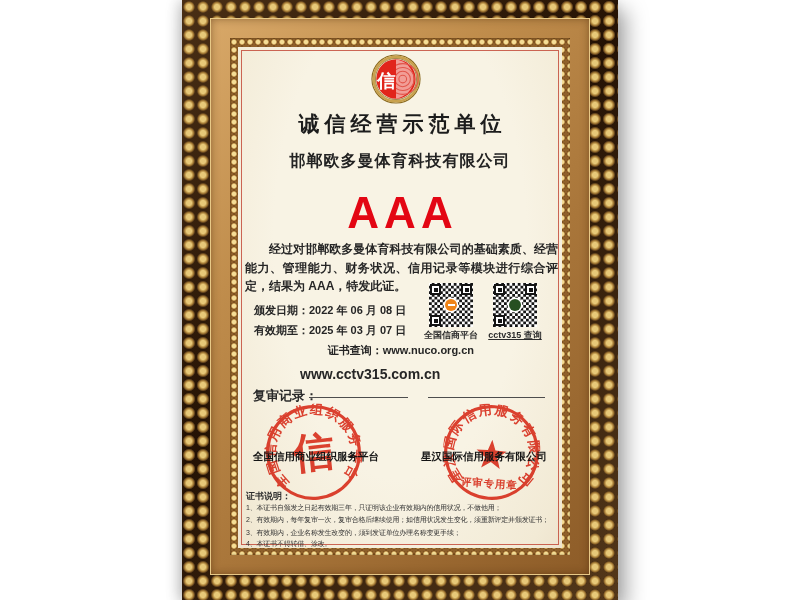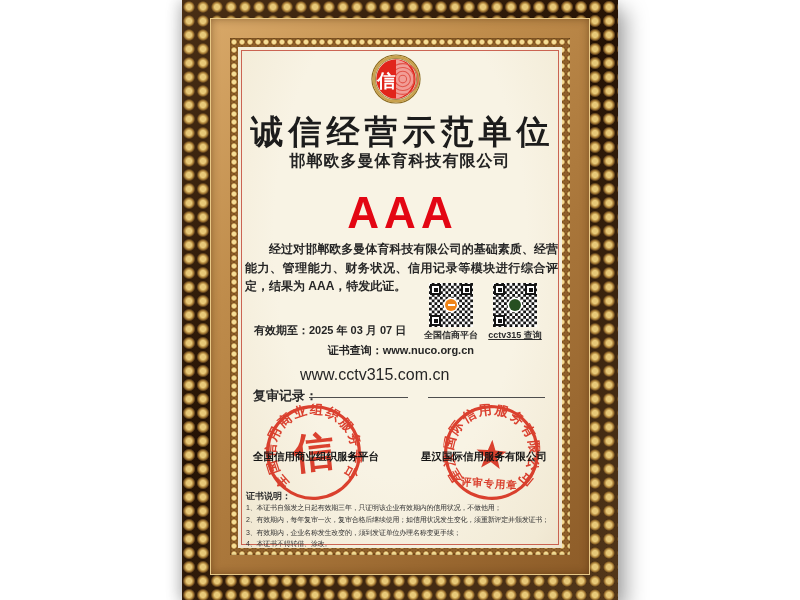--- a/index.html
+++ b/index.html
@@ -31,33 +31,33 @@
     background:radial-gradient(ellipse at 50% 38%, #f8f3e4 55%, #f2ead5 90%, #eee3cd 100%);
   }
   .paper-redline{ position:absolute; inset:3px; border:1px solid rgba(192,65,48,0.8); pointer-events:none; }
 
   
   .abs{ position:absolute; }
   .center{ text-align:center; }
 
   .badge{ left:371px; top:54px; width:50px; height:50px; }
 
-  .cert-title{ left:238px; top:110px; width:324px; font-size:33px; font-weight:bold;
+  .cert-title{ left:238px; top:110px; width:324px; font-size:21px; font-weight:bold;
     color:#1c1c1c; letter-spacing:5px; text-indent:5px; }
   .cert-company{ left:238px; top:151px; width:324px; font-size:16px; font-weight:bold;
     color:#222; letter-spacing:1px; }
   .cert-code{ left:238px; top:179px; width:324px; font-size:10.5px; font-weight:bold; color:#3b3b3b; }
   .cert-rating{ left:238px; top:188px; width:324px; font-size:44px; font-weight:bold;
     color:#e30613; letter-spacing:5px; text-indent:5px; }
   .cert-desc{ left:245px; top:240px; width:313px; font-size:12px; font-weight:bold; color:#262626;
     line-height:18.5px; text-align:justify; text-indent:2em; }
 
   .detail-row{ left:254px; width:220px; font-size:11px; font-weight:bold; color:#262626; white-space:nowrap; }
   .d0{ top:283px; } .d1{ top:303px; } .d2{ top:323px; } .d3{ top:343px;text-align:right; }
-  .extra-url{ left:300px; top:366px; font-size:16px; font-weight:normal; color:#262626; }
+  .extra-url{ left:300px; top:366px; font-size:14px; font-weight:bold; color:#262626; }
 
   .qr{ width:44px; height:44px; top:283px; background-color:#fff;
     background-image:repeating-conic-gradient(#161616 0% 25%, #ffffff 0% 50%);
     background-size:5.5px 5.5px; outline:2px solid #f8f3e4; }
   .qr-left{ left:429px; } .qr-right{ left:493px; }
   .finder{ position:absolute; width:11px; height:11px; border:2.5px solid #141414; background:#fff; }
   .finder::after{ content:""; position:absolute; inset:1.5px; background:#141414; }
   .f-tl{ left:1px; top:1px; } .f-tr{ right:1px; top:1px; } .f-bl{ left:1px; bottom:1px; }
   .qr-eye{ position:absolute; left:16px; top:16px; width:12px; height:12px; border-radius:50%;
     box-shadow:0 0 0 1.5px #fff; }
@@ -116,20 +116,21 @@
       <circle cx="33" cy="26" r="16" fill="none" stroke="#e1564b" stroke-width="1.1"></circle>
     </g>
     <text x="16" y="34" font-size="19" font-weight="bold" fill="#ffffff" text-anchor="middle" class="seal-serif">信</text>
   </svg>
 
   <div class="abs cert-title center">诚信经营示范单位</div>
   <div class="abs cert-company center">邯郸欧多曼体育科技有限公司</div>
   <div class="abs cert-rating center">AAA</div>
   <div class="abs cert-desc">经过对邯郸欧多曼体育科技有限公司的基础素质、经营能力、管理能力、财务状况、信用记录等模块进行综合评定，结果为 AAA，特发此证。</div>
 
+  <div class="abs detail-row d1">颁发日期：2022 年 06 月 08 日</div>
   <div class="abs detail-row d2">有效期至：2025 年 03 月 07 日</div>
   <div class="abs detail-row d3">证书查询：www.nuco.org.cn</div>
   <div class="abs extra-url">www.cctv315.com.cn</div>
 
   <div class="abs qr qr-left">
     <div class="finder f-tl"></div>
     <div class="finder f-tr"></div>
     <div class="finder f-bl"></div>
     <div class="qr-eye eye-orange"></div>
   </div>

